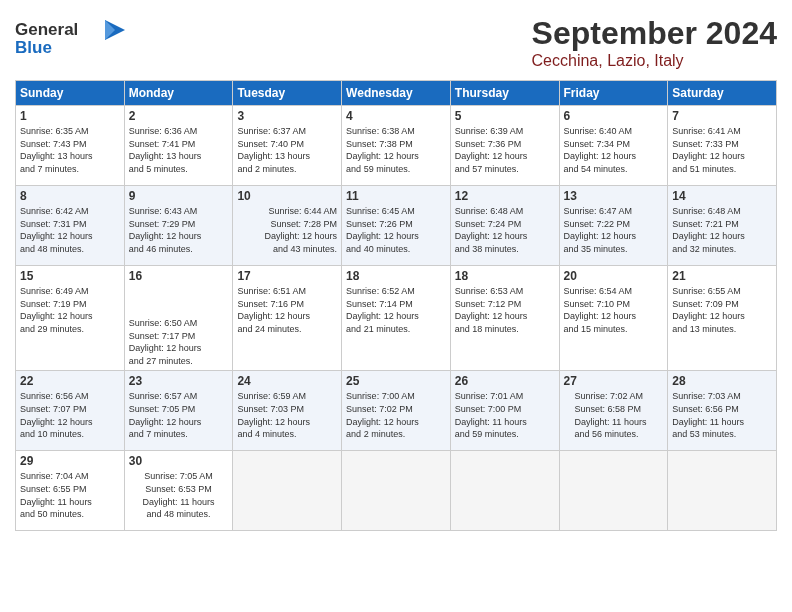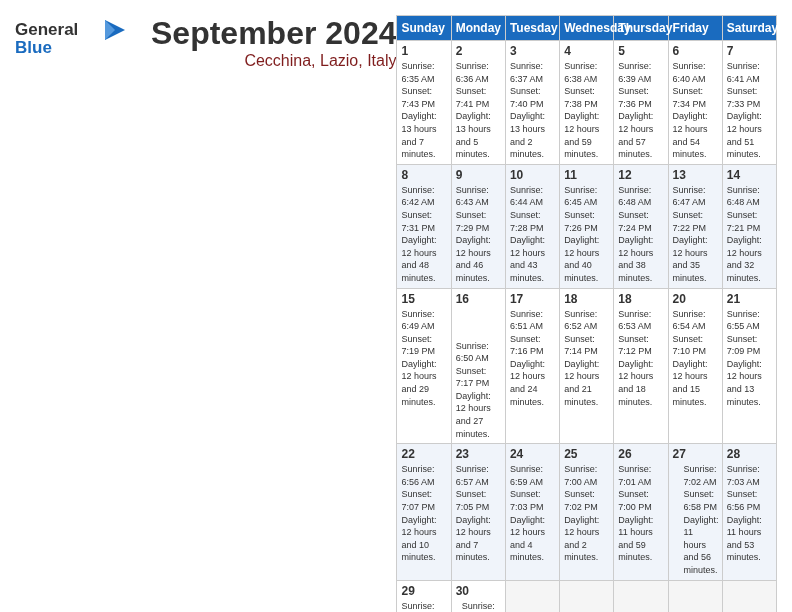--- a/index.html
+++ b/index.html
@@ -8,34 +8,34 @@
       background: #fff;
       width: 792px;
       height: 612px;
       overflow: hidden;
     }
     .page {
       width: 792px;
       height: 464px;
       padding: 15px;
       display: flex;
-      flex-direction: row;
+      flex-direction: column;
     }
     .header {
       display: flex;
       justify-content: space-between;
       align-items: flex-start;
       margin-bottom: 10px;
     }
     .logo {
       display: flex;
       align-items: center;
     }
     .title-area {
-      text-align: right;
+      text-align: left;
       margin-left: 26px;
     }
     .month-title {
       font-size: 32px;
       font-weight: bold;
       color: #333;
     }
     .location {
       font-size: 16px;
       color: #7f1d1d;
@@ -177,21 +177,21 @@
           </td>
           <td>
             <span class="day-num">9</span>
             <div class="day-info" style="white-space: pre-line;">Sunrise: 6:43 AM
 Sunset: 7:29 PM
 Daylight: 12 hours
 and 46 minutes.</div>
           </td>
           <td>
             <span class="day-num">10</span>
-            <div class="day-info" style="white-space: pre-line;">Sunrise: 6:44 AM
+            <div class="day-info" style="white-space: pre-line; text-align: right;">Sunrise: 6:44 AM
 Sunset: 7:28 PM
 Daylight: 12 hours
 and 43 minutes.</div>
           </td>
           <td>
             <span class="day-num">11</span>
             <div class="day-info" style="white-space: pre-line;">Sunrise: 6:45 AM
 Sunset: 7:26 PM
 Daylight: 12 hours
 and 40 minutes.</div>

